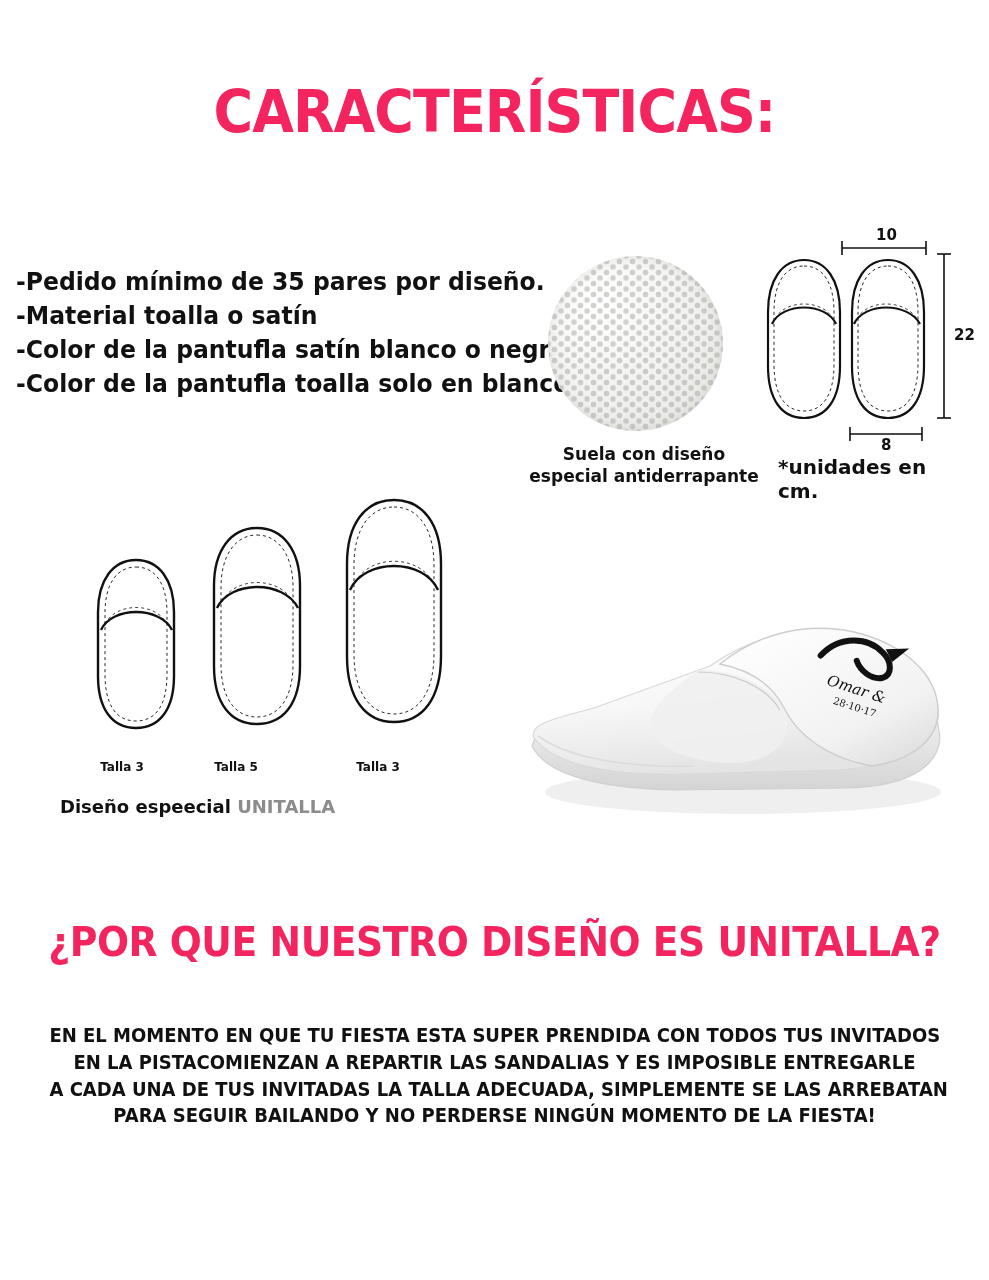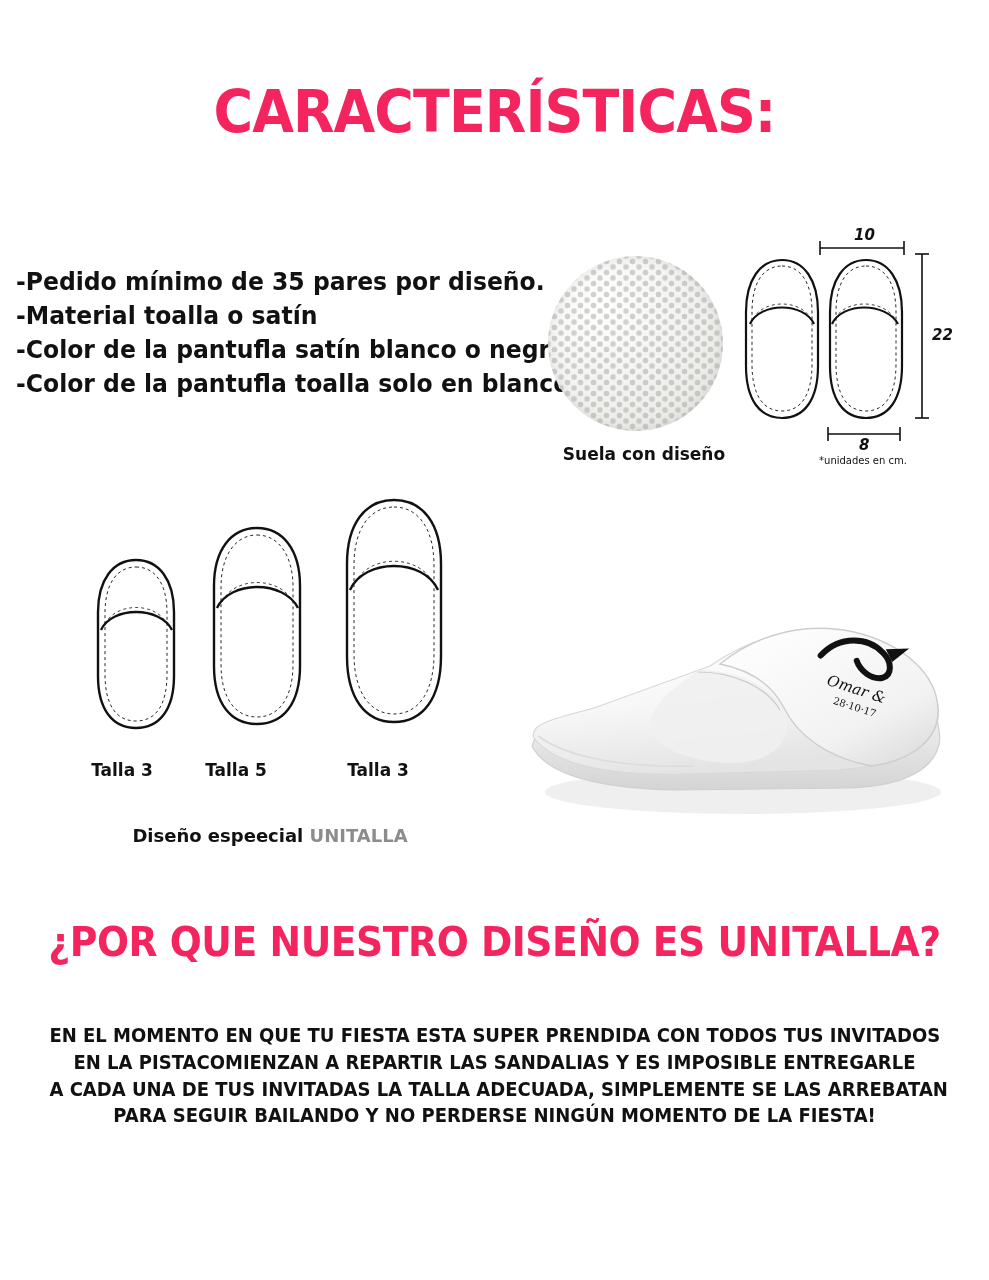--- a/index.html
+++ b/index.html
@@ -92,71 +92,68 @@
     font-weight: 700;
     font-size: 17px;
     line-height: 1.3;
     color: #111;
   }
 
   
   .pair-wrap {
     position: absolute;
     top: 228px;
-    left: 732px;
+    left: 754px;
     width: 215px;
     height: 240px;
-    font-style: italic;
   }
   .dim-label {
     position: absolute;
     font-family: "DejaVu Sans", sans-serif;
     font-weight: 700;
     font-size: 15px;
     color: #111;
   }
   .units-note {
     position: absolute;
     top: 455px;
     left: 778px;
     width: 170px;
-    text-align: center;
-    font-family: "DejaVu Sans", sans-serif;
-    font-weight: 400;
-    font-size: 10px;
+    font-family: "DejaVu Sans", sans-serif;
+    font-weight: 700;
+    font-size: 20px;
     color: #111;
   }
 
   
   .sizes-row {
     position: absolute;
     top: 492px;
     left: 72px;
     width: 420px;
     height: 265px;
   }
   .size-caption {
     position: absolute;
     top: 760px;
     font-family: "DejaVu Sans", sans-serif;
     font-weight: 700;
-    font-size: 17px;
+    font-size: 12px;
     color: #111;
     text-align: center;
   }
   .cap3 { left: 62px; width: 120px; }
   .cap5 { left: 176px; width: 120px; }
   .cap7 { left: 318px; width: 120px; }
 
   .unitalla-line {
     position: absolute;
-    top: 825px;
+    top: 796px;
     left: 60px;
     width: 420px;
-    text-align: center;
     font-family: "DejaVu Sans", sans-serif;
     font-weight: 700;
     font-size: 18px;
     color: #111;
   }
   .unitalla-line .hl { color: #8c8c8c; }
 
   
   .photo {
     position: absolute;
@@ -209,20 +206,21 @@
     <div>-Color de la pantufla toalla solo en blanco.</div>
   </div>
 
   <div class="sole-wrap">
     <div class="sole-circle">
       <div class="sole-texture"></div>
     </div>
   </div>
   <div class="sole-caption">
     <div>Suela con diseño</div>
+    <div>especial antiderrapante</div>
   </div>
 
   <div class="pair-wrap">
     <svg width="215" height="240" viewBox="0 0 215 240">
 
       <line x1="88" y1="20" x2="172" y2="20" stroke="#111" stroke-width="1.6"></line>
       <line x1="88" y1="13" x2="88" y2="27" stroke="#111" stroke-width="1.6"></line>
       <line x1="172" y1="13" x2="172" y2="27" stroke="#111" stroke-width="1.6"></line>
 
       <line x1="190" y1="26" x2="190" y2="190" stroke="#111" stroke-width="1.6"></line>

